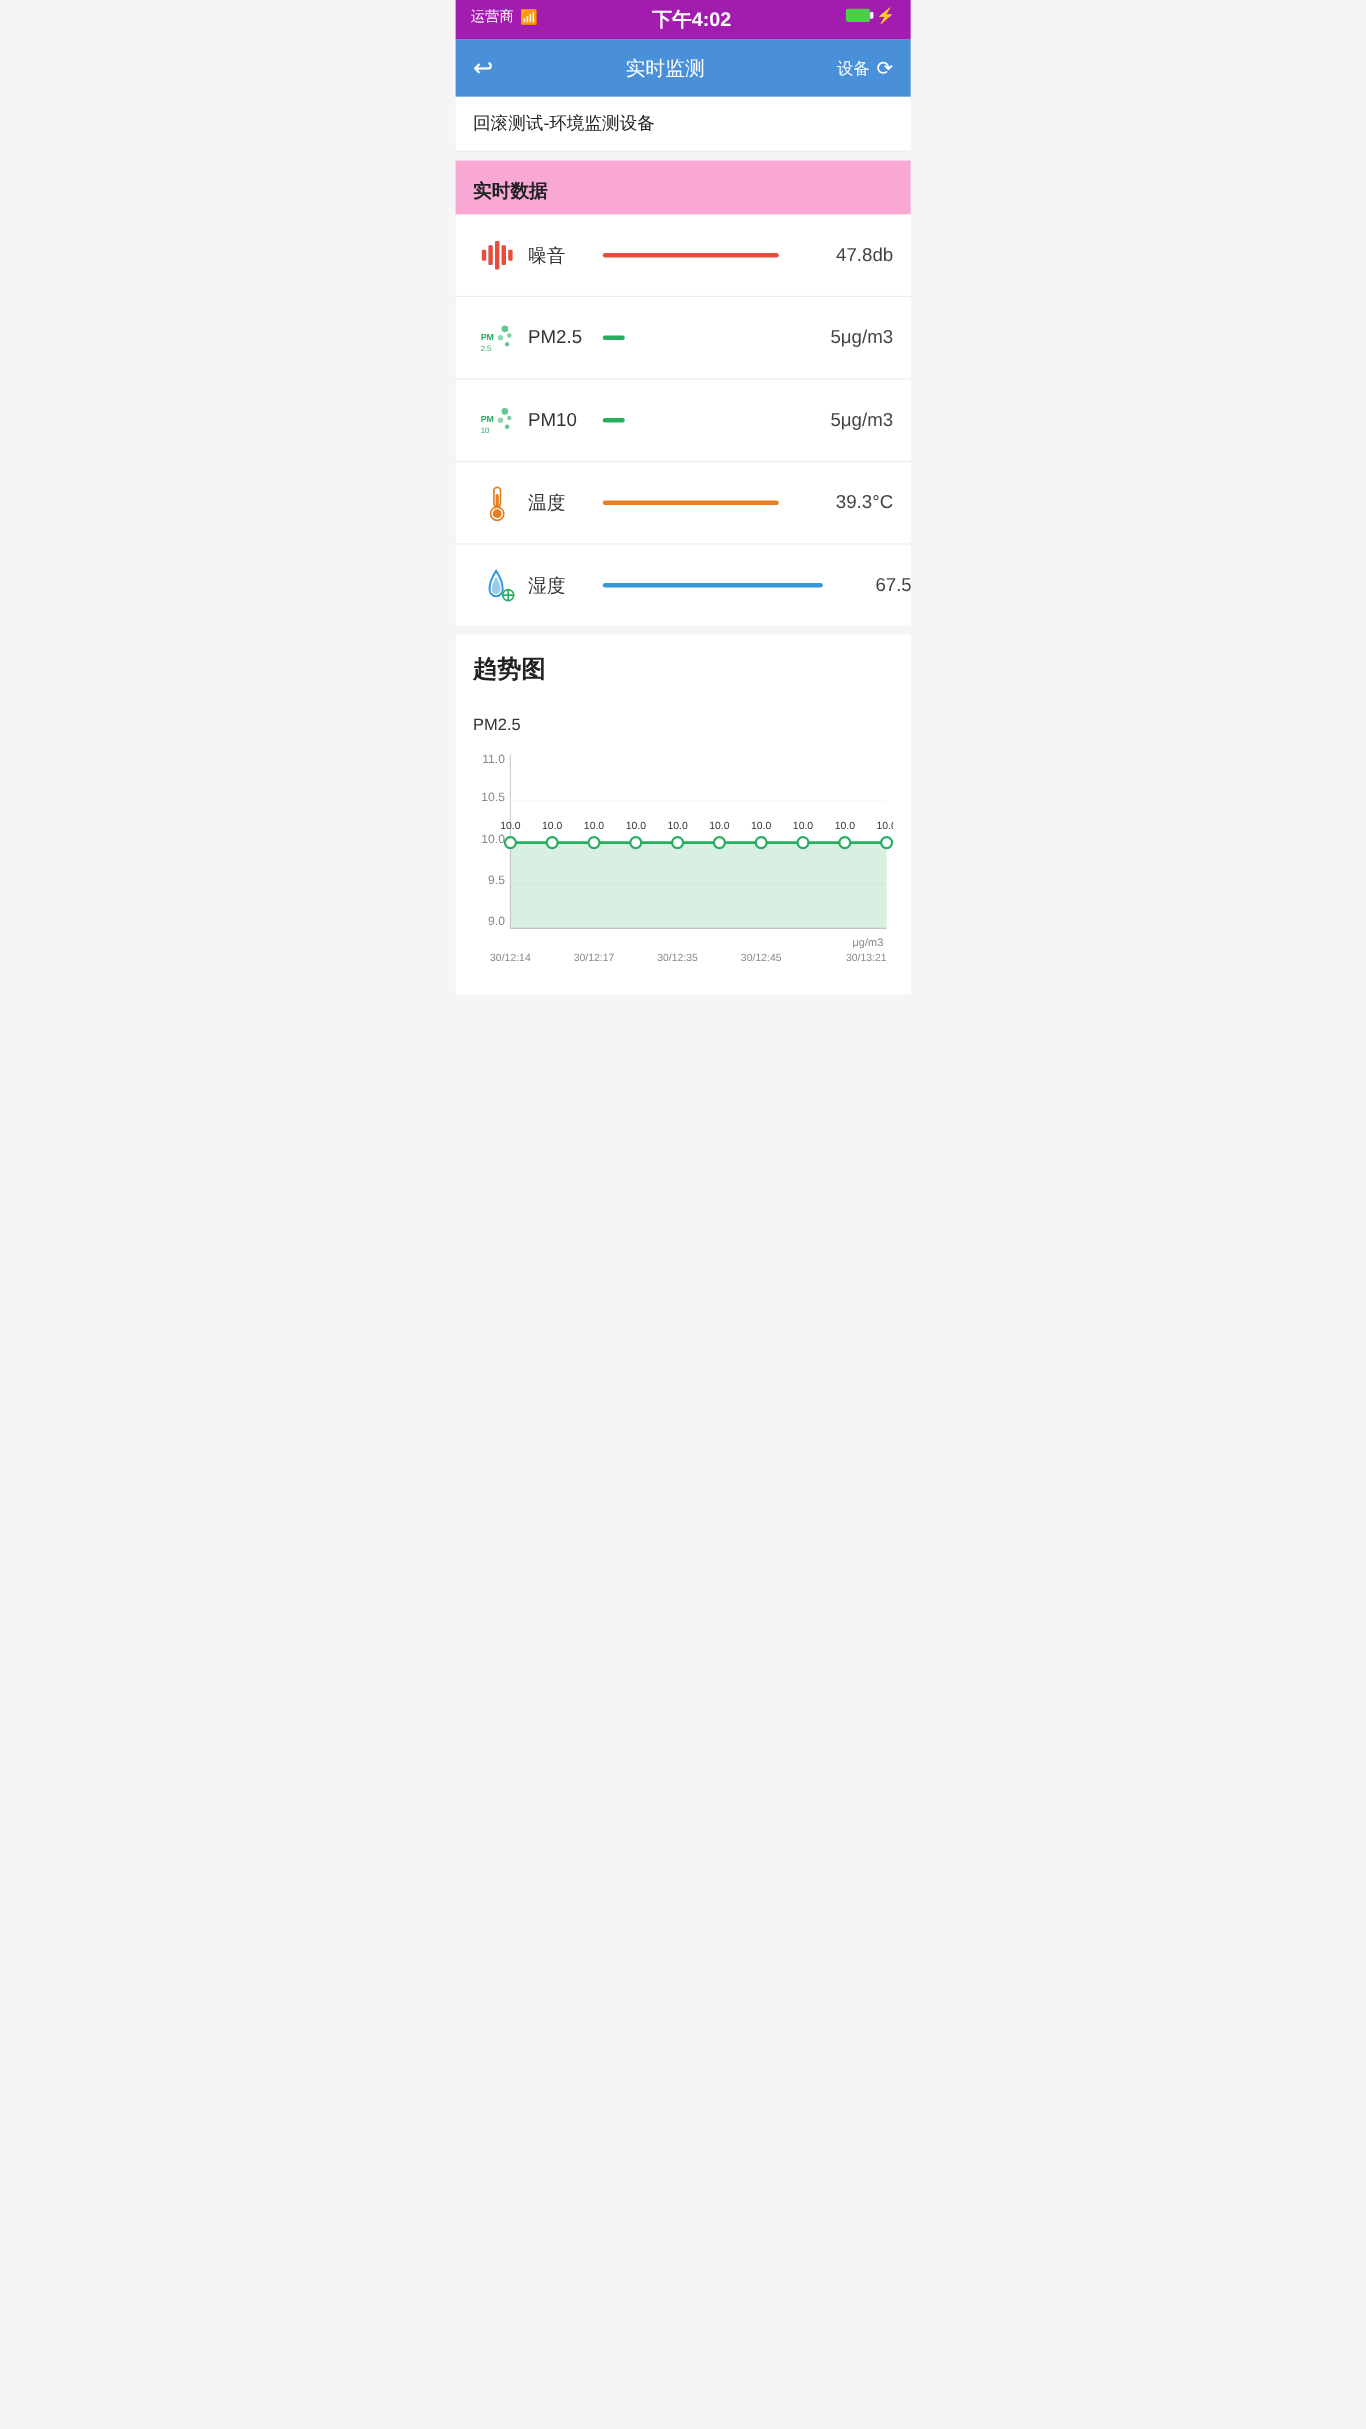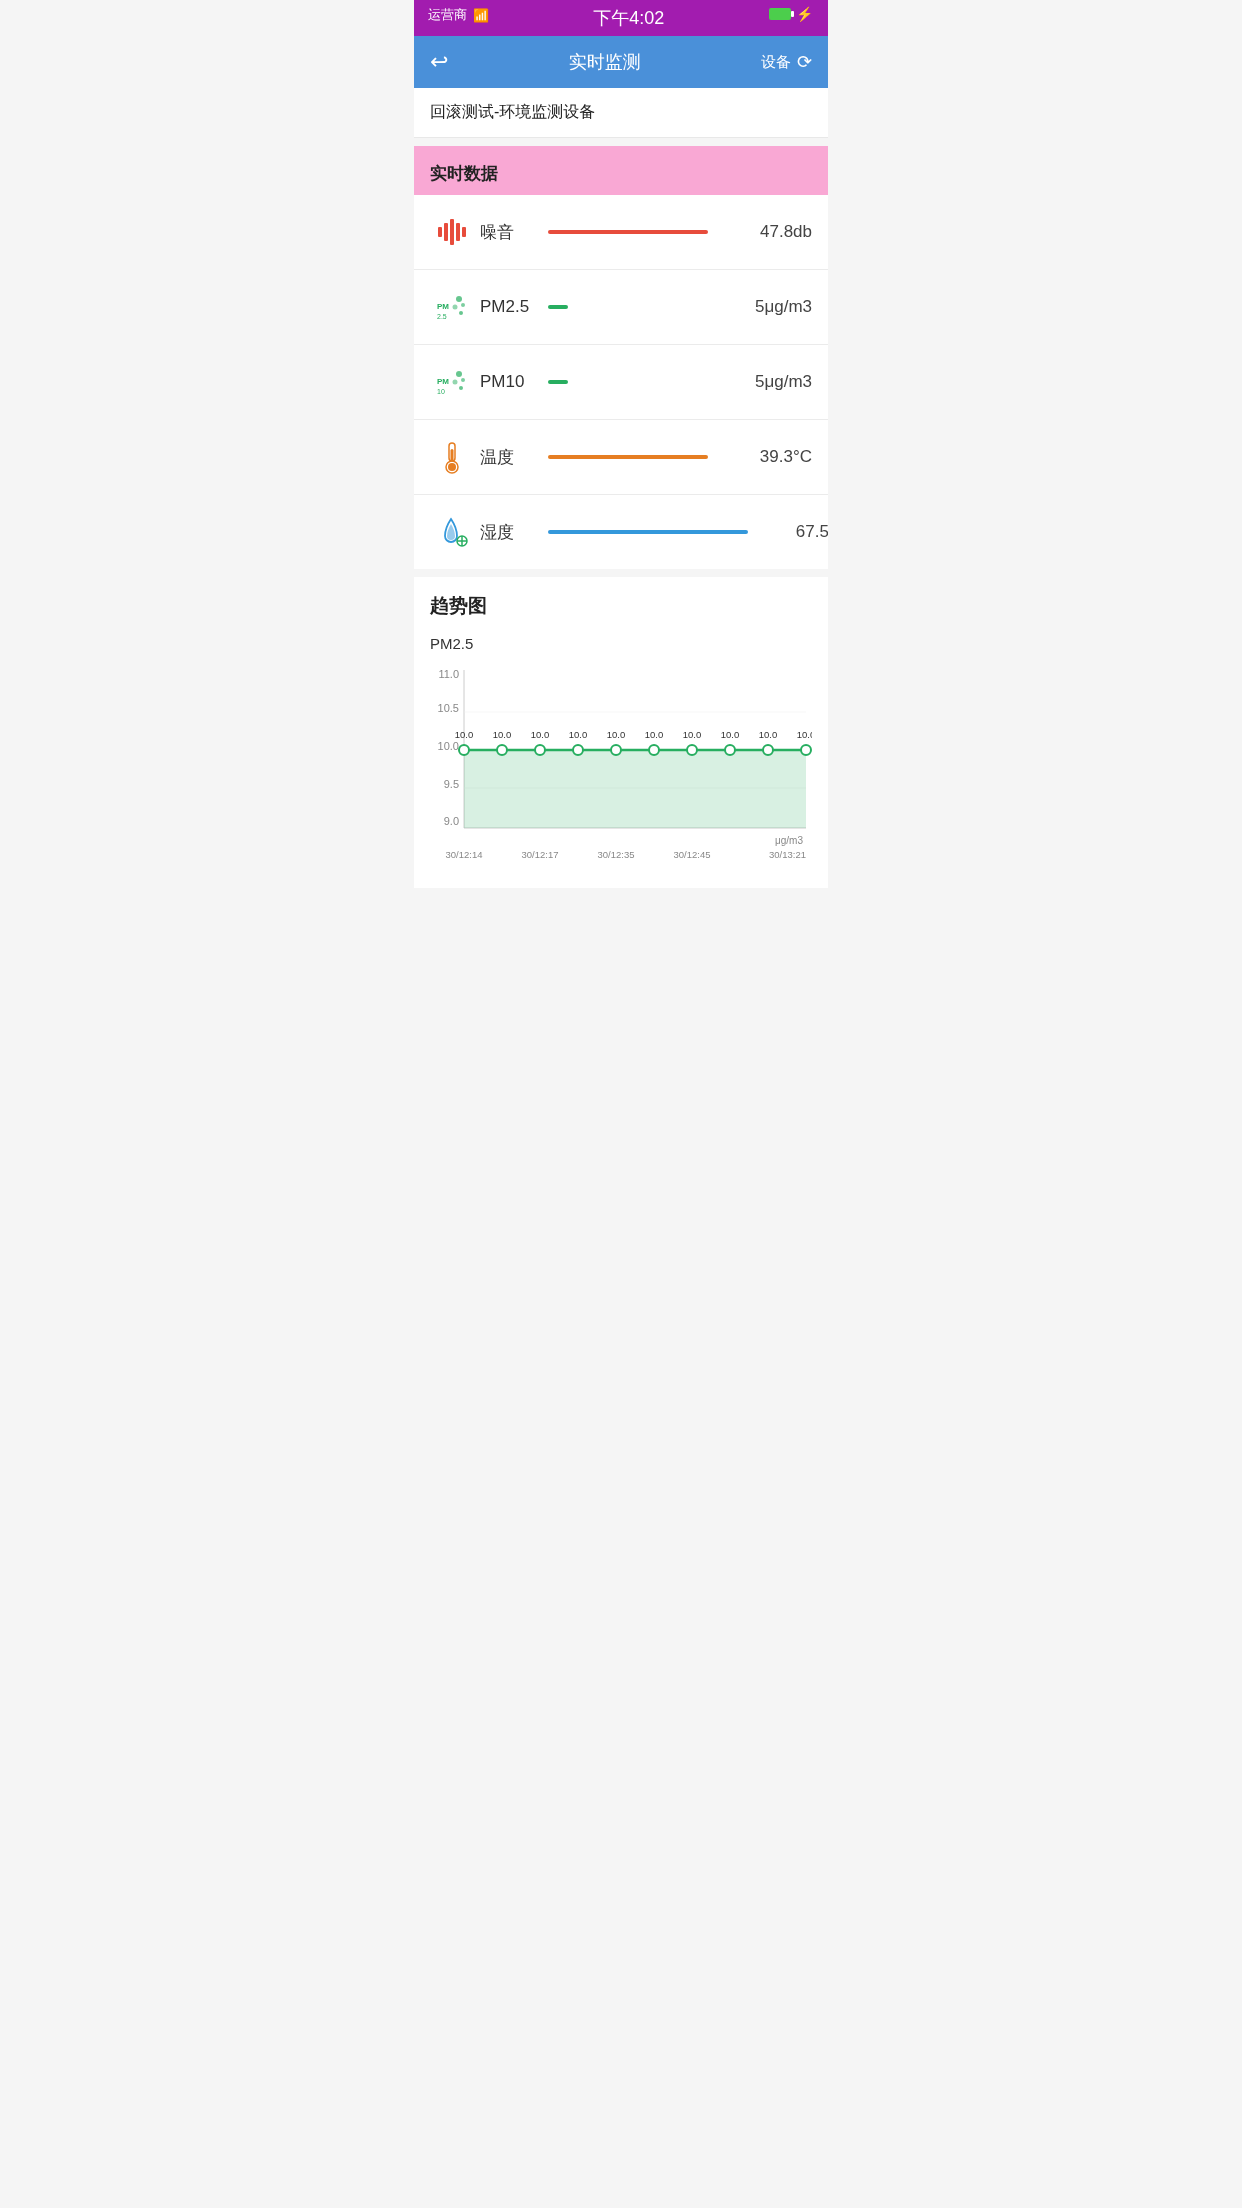--- a/index.html
+++ b/index.html
@@ -19,21 +19,21 @@
       background: #a21caf;
       color: white;
       display: flex;
       justify-content: space-between;
       align-items: flex-start;
       padding: 6px 14px;
       font-size: 13px;
       height: 36px;
     }
     .status-left { display: flex; align-items: center; gap: 6px; }
-    .status-center { font-size: 18px; font-weight: 400; }
+    .status-center { font-size: 18px; font-weight: 700; }
     .status-right { display: flex; align-items: center; gap: 6px; }
     .battery-icon {
       display: inline-flex; align-items: center;
       background: #4cce4c; border-radius: 2px;
       width: 22px; height: 12px;
       position: relative;
     }
     .battery-icon::after {
       content: '';
       position: absolute; right: -3px; top: 3px;
@@ -132,24 +132,24 @@
       margin-left: auto;
     }
 
     
     .trend-section {
       background: white;
       margin-top: 8px;
       padding: 16px 16px 8px 16px;
     }
     .trend-title {
-      font-size: 19px;
+      font-size: 22px;
       font-weight: 600;
       color: #222;
-      margin-bottom: 16px;
+      margin-bottom: 28px;
     }
     .chart-label {
       font-size: 15px;
       color: #333;
       font-weight: 500;
       margin-bottom: 8px;
     }
     .chart-container {
       position: relative;
       width: 100%;

